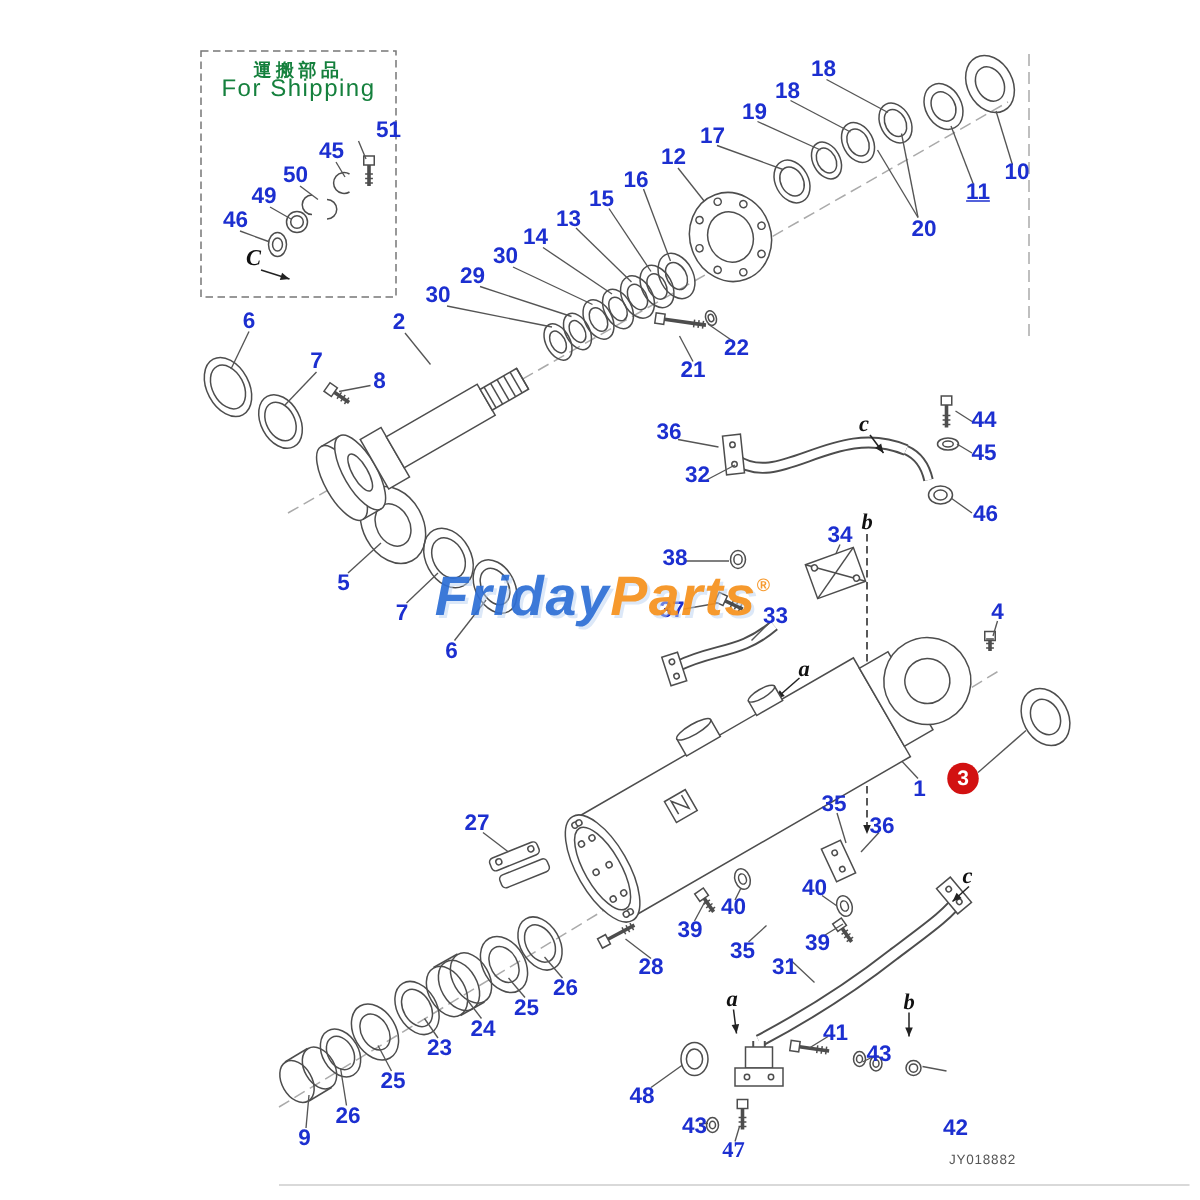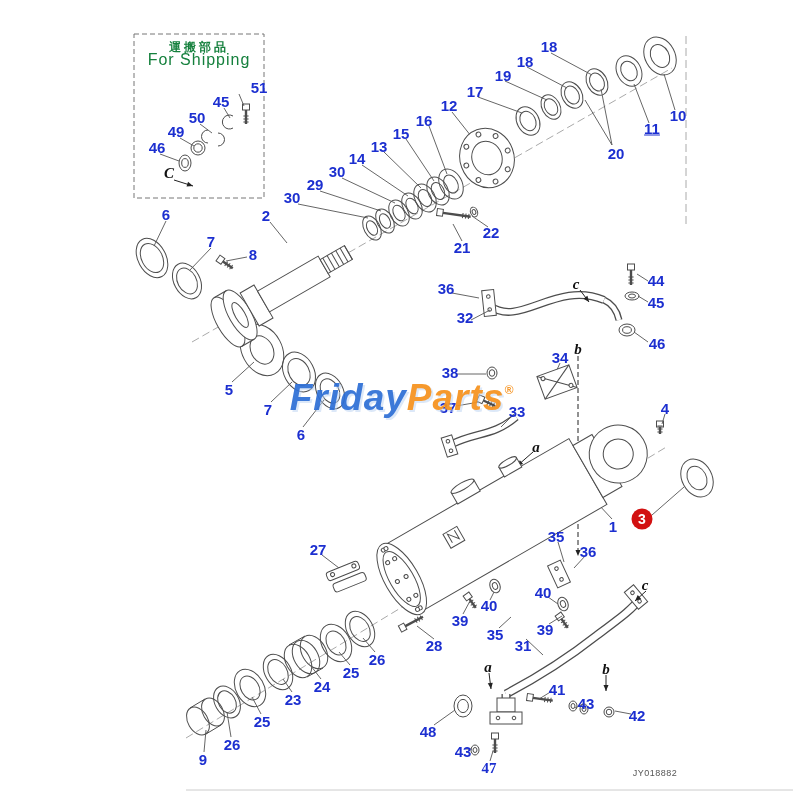--- a/index.html
+++ b/index.html
@@ -417,21 +417,21 @@
       <span class="callout" style="left: 377px; top: 659px;">26</span>
       <span class="callout" style="left: 351px; top: 672px;">25</span>
       <span class="callout" style="left: 322px; top: 686px;">24</span>
       <span class="callout" style="left: 293px; top: 699px; text-align: right;">23</span>
       <span class="callout" style="left: 262px; top: 721px;">25</span>
       <span class="callout" style="left: 232px; top: 744px;">26</span>
       <span class="callout" style="left: 203px; top: 759px;">9</span>
       <span class="callout" style="left: 428px; top: 731px;">48</span>
       <span class="callout" style="left: 557px; top: 689px;">41</span>
       <span class="callout" style="left: 586px; top: 703px;">43</span>
-      <span class="callout" style="left: 637px; top: 715px;">42</span>
+      <span class="callout" style="left: 637px; top: 752px;">42</span>
       <span class="callout" style="left: 463px; top: 751px;">43</span>
       <span class="callout" style="left: 489px; top: 768px; font-family: Liberation Serif, serif;">47</span>
       <span class="refletter" style="left: 169px; top: 173px;">C</span>
       <span class="refletter" style="left: 576px; top: 284px;">c</span>
       <span class="refletter" style="left: 578px; top: 349px;">b</span>
       <span class="refletter" style="left: 536px; top: 447px;">a</span>
       <span class="refletter" style="left: 645px; top: 585px;">c</span>
       <span class="refletter" style="left: 488px; top: 667px;">a</span>
       <span class="refletter" style="left: 606px; top: 669px;">b</span>
       <span class="callout-highlight" style="left: 642px; top: 519px;">3</span>

